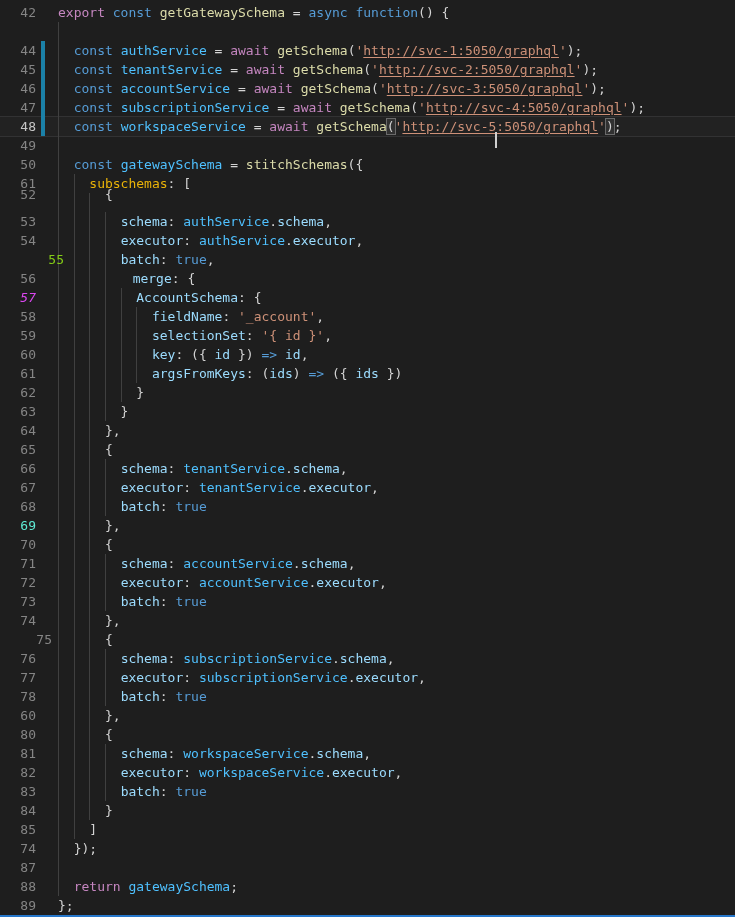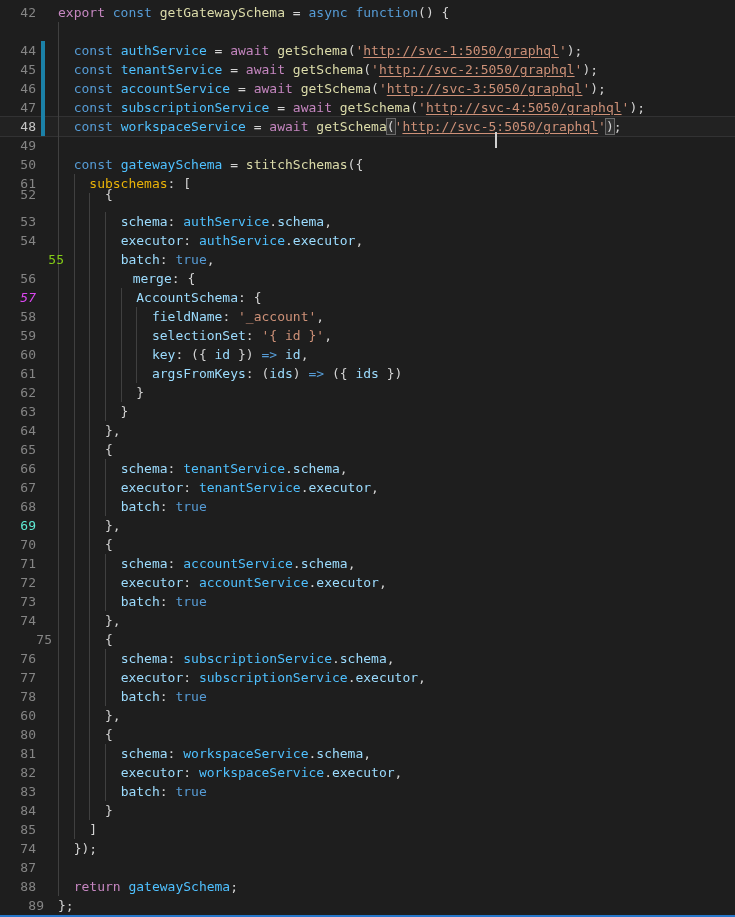--- a/index.html
+++ b/index.html
@@ -81,16 +81,16 @@
       <div class="row" style="top: 706px;"><span class="ln" style="color: rgb(133, 133, 133);">60</span><span class="code"><span style="color: rgb(212, 212, 212);">      },</span></span></div>
       <div class="row" style="top: 725px;"><span class="ln" style="color: rgb(133, 133, 133);">80</span><span class="code"><span style="color: rgb(212, 212, 212);">      {</span></span></div>
       <div class="row" style="top: 744px;"><span class="ln" style="color: rgb(133, 133, 133);">81</span><span class="code"><span style="color: rgb(212, 212, 212);">        </span><span style="color: rgb(156, 220, 254);">schema</span><span style="color: rgb(212, 212, 212);">: </span><span style="color: rgb(79, 193, 255);">workspaceService</span><span style="color: rgb(212, 212, 212);">.</span><span style="color: rgb(156, 220, 254);">schema</span><span style="color: rgb(212, 212, 212);">,</span></span></div>
       <div class="row" style="top: 763px;"><span class="ln" style="color: rgb(133, 133, 133);">82</span><span class="code"><span style="color: rgb(212, 212, 212);">        </span><span style="color: rgb(156, 220, 254);">executor</span><span style="color: rgb(212, 212, 212);">: </span><span style="color: rgb(79, 193, 255);">workspaceService</span><span style="color: rgb(212, 212, 212);">.</span><span style="color: rgb(156, 220, 254);">executor</span><span style="color: rgb(212, 212, 212);">,</span></span></div>
       <div class="row" style="top: 782px;"><span class="ln" style="color: rgb(133, 133, 133);">83</span><span class="code"><span style="color: rgb(212, 212, 212);">        </span><span style="color: rgb(156, 220, 254);">batch</span><span style="color: rgb(212, 212, 212);">: </span><span style="color: rgb(86, 156, 214);">true</span></span></div>
       <div class="row" style="top: 801px;"><span class="ln" style="color: rgb(133, 133, 133);">84</span><span class="code"><span style="color: rgb(212, 212, 212);">      }</span></span></div>
       <div class="row" style="top: 820px;"><span class="ln" style="color: rgb(133, 133, 133);">85</span><span class="code"><span style="color: rgb(212, 212, 212);">    ]</span></span></div>
       <div class="row" style="top: 839px;"><span class="ln" style="color: rgb(133, 133, 133);">74</span><span class="code"><span style="color: rgb(212, 212, 212);">  });</span></span></div>
       <div class="row" style="top: 858px;"><span class="ln" style="color: rgb(133, 133, 133);">87</span><span class="code"></span></div>
       <div class="row" style="top: 877px;"><span class="ln" style="color: rgb(133, 133, 133);">88</span><span class="code"><span style="color: rgb(212, 212, 212);">  </span><span style="color: rgb(197, 134, 192);">return </span><span style="color: rgb(79, 193, 255);">gatewaySchema</span><span style="color: rgb(212, 212, 212);">;</span></span></div>
-      <div class="row" style="top: 896px;"><span class="ln" style="color: rgb(133, 133, 133); padding-left: 8px;">89</span><span class="code"><span style="color: rgb(212, 212, 212);">};</span></span></div>
+      <div class="row" style="top: 896px;"><span class="ln" style="color: rgb(133, 133, 133);">89</span><span class="code"><span style="color: rgb(212, 212, 212);">};</span></span></div>
     </div>
   <div class="bottom-line" id="bottom-line" style="background: rgb(38, 119, 203);"></div>
 </div>
 
 </body></html>

